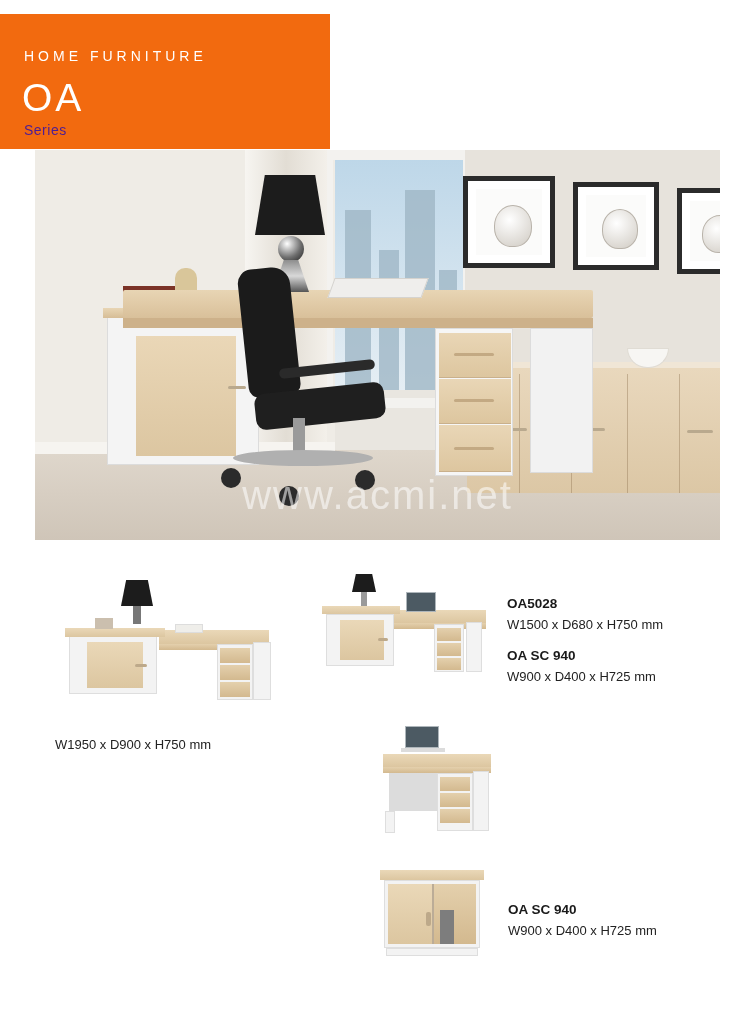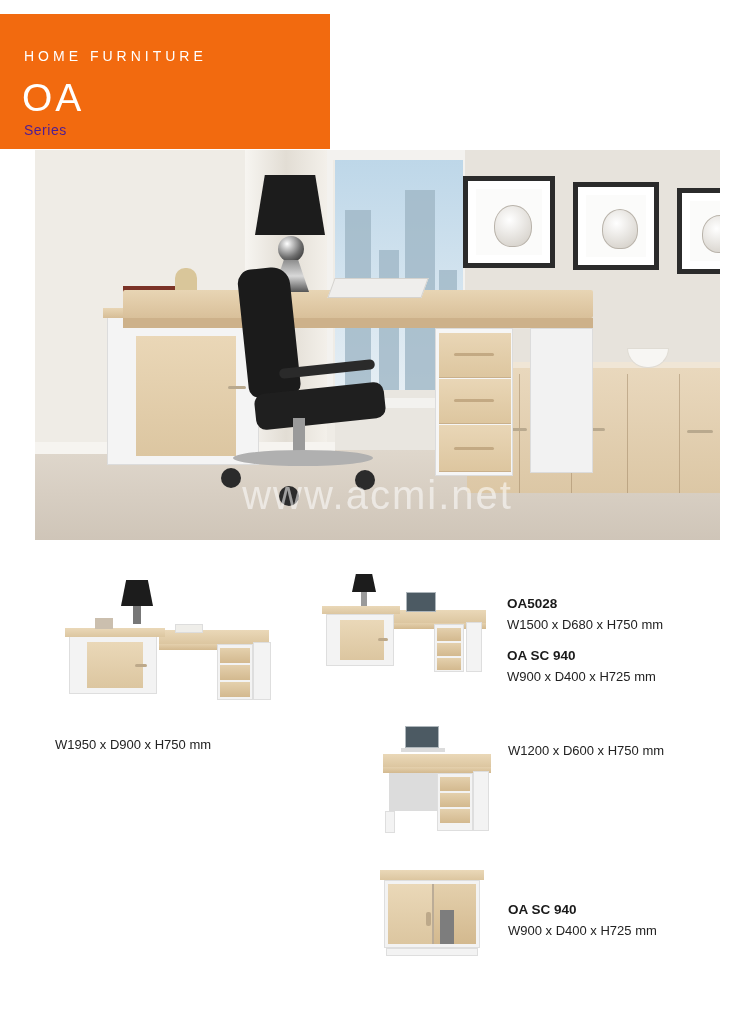--- a/index.html
+++ b/index.html
@@ -519,21 +519,20 @@
     <div class="f-white" style="position:absolute; left:10px; top:85px; width:10px; height:22px;"></div>
     <div class="f-white" style="position:absolute; left:62px; top:47px; width:36px; height:58px;"></div>
     <div class="f-wood2" style="position:absolute; left:65px; top:51px; width:30px; height:14px;"></div>
     <div class="f-wood2" style="position:absolute; left:65px; top:67px; width:30px; height:14px;"></div>
     <div class="f-wood2" style="position:absolute; left:65px; top:83px; width:30px; height:14px;"></div>
     <div class="f-white" style="position:absolute; left:98px; top:45px; width:16px; height:60px;"></div>
   </div>
 
   <div class="spec" style="left:508px; top:182px; width:220px;">
     <div class="spec-block">
-      <span class="dims">W1200 x D600 x H750 mm</span>
     </div>
   </div>
 
   <div class="thumb" style="left:380px; top:310px; width:110px; height:100px;">
     <div class="f-wood" style="position:absolute; left:0px; top:0px; width:104px; height:10px;"></div>
     <div class="f-white" style="position:absolute; left:4px; top:10px; width:96px; height:68px;"></div>
     <div class="f-wood" style="position:absolute; left:8px; top:14px; width:44px; height:60px;"></div>
     <div class="f-wood2" style="position:absolute; left:54px; top:14px; width:42px; height:60px;"></div>
     <div style="position:absolute; left:52px; top:14px; width:2px; height:60px; background:rgba(150,125,90,0.6);"></div>
     <div class="f-handle" style="left:46px; top:42px; width:5px; height:14px;"></div>

